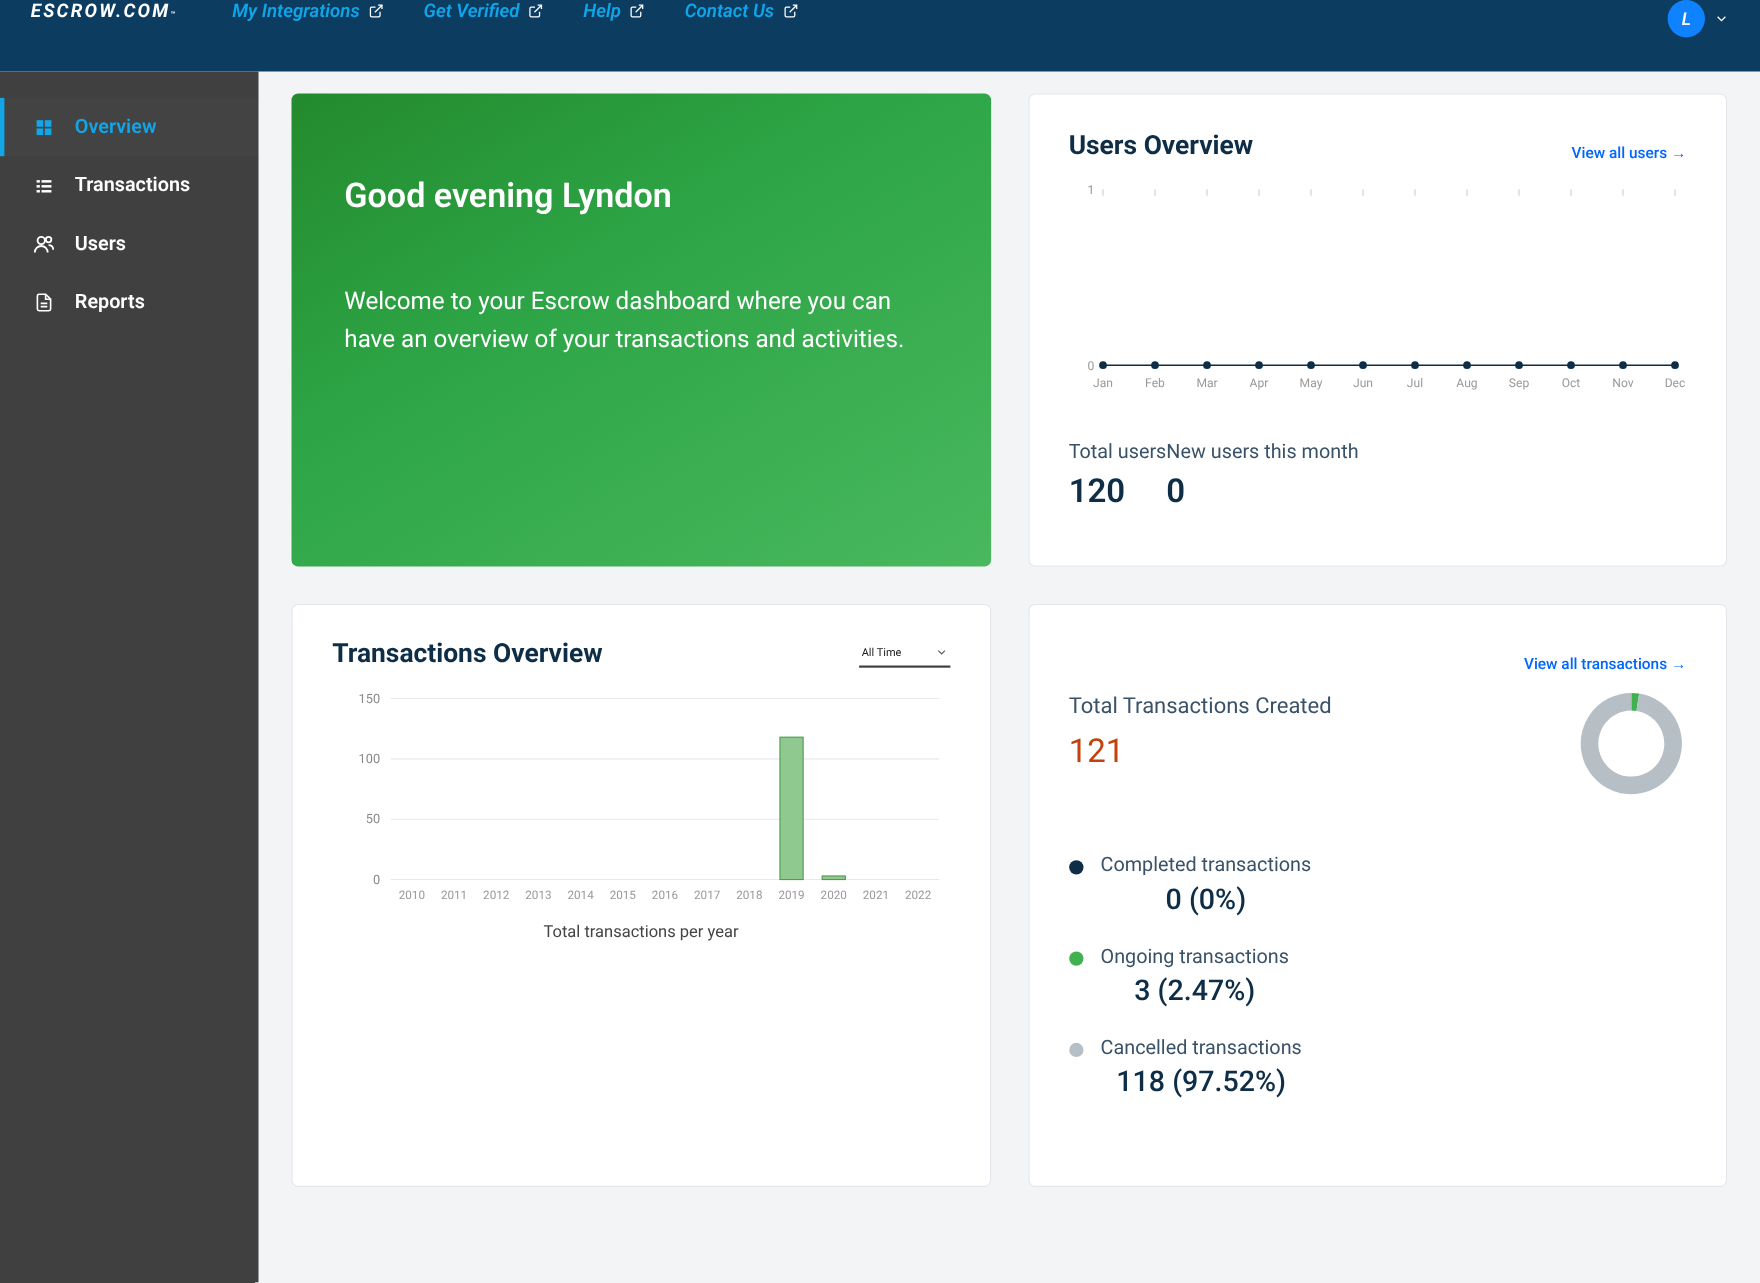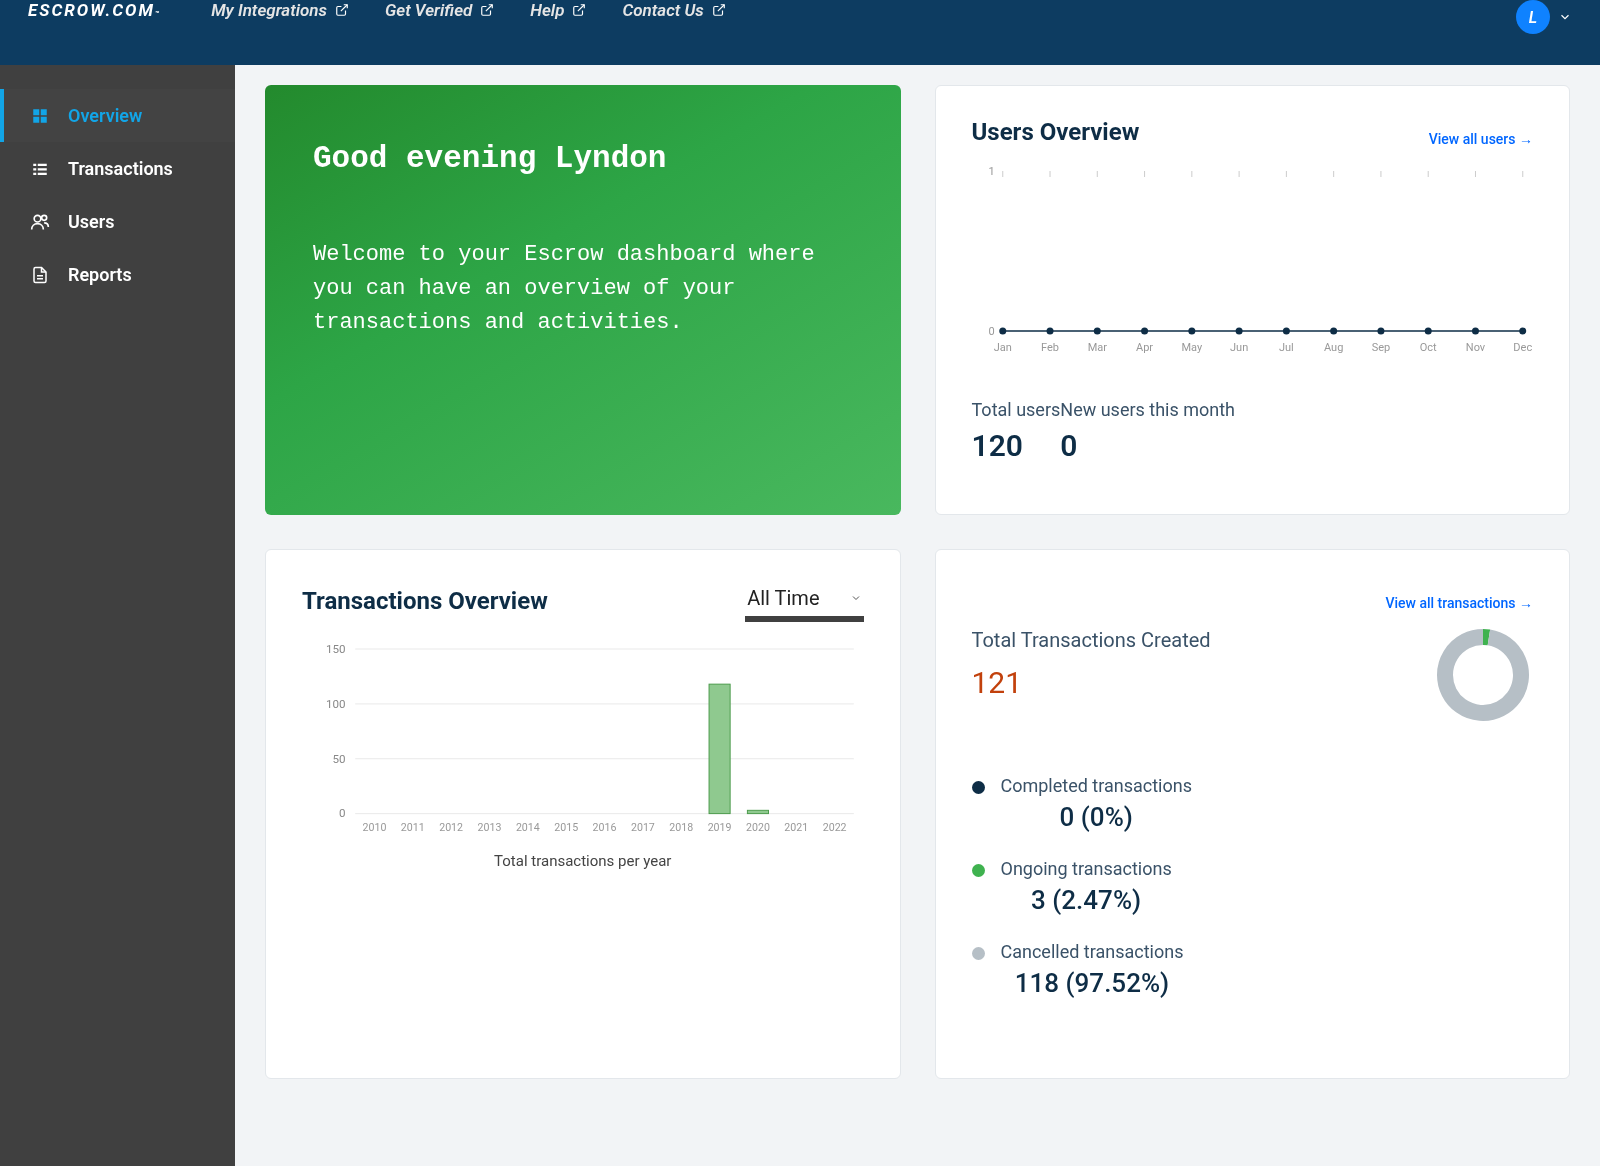--- a/index.html
+++ b/index.html
@@ -1,42 +1,42 @@
 <!DOCTYPE html>
 <html><head>
 <meta charset="utf-8">
 <style>
 * { margin: 0; padding: 0; box-sizing: border-box; }
 body { font-family: -apple-system, BlinkMacSystemFont, "Segoe UI", Roboto, Helvetica, Arial, sans-serif; background: #f2f4f6; color: #0a2540; }
 .topbar { height: 65px; background: #0d3c61; display: flex; align-items: flex-start; padding: 0 28px; color: #fff; font-style: italic; }
 .logo { font-weight: 700; letter-spacing: 2px; font-size: 17px; margin-right: 50px; white-space: nowrap; }
 .logo .tm { font-size: 7px; vertical-align: baseline; }
 .topnav { display: flex; gap: 36px; }
-.topnav a { color: #e5e5e5; text-decoration: none; font-size: 17px; font-weight: 600; display: flex; align-items: center; gap: 8px; }
+.topnav a { color: #0ea5e9; text-decoration: none; font-size: 17px; font-weight: 600; display: flex; align-items: center; gap: 8px; }
 .spacer { flex: 1; }
 .avatar { width: 34px; height: 34px; border-radius: 50%; background: #0f82ff; color: #fff; display: flex; align-items: center; justify-content: center; font-weight: 600; font-size: 16px; }
 .user-menu { display: flex; align-items: center; gap: 8px; }
 .layout { display: flex; min-height: calc(100vh - 65px); }
 .sidebar { width: 235px; background: #404040; color: #fff; padding-top: 24px; }
 .sidebar-item { display: flex; align-items: center; gap: 18px; padding: 16px 30px; font-size: 18px; font-weight: 600; color: #fff; cursor: pointer; }
 .sidebar-item.active { color: #12a5e7; border-left: 4px solid #12a5e7; padding-left: 26px; background: rgba(255,255,255,0.02); }
 .sidebar-item .icon { width: 20px; height: 20px; display: inline-flex; align-items: center; justify-content: center; }
 .main { flex: 1; padding: 20px 30px; }
 .grid { display: grid; grid-template-columns: 1fr 1fr; gap: 34px; }
 .card { background: #fff; border: 1px solid #e3e7eb; border-radius: 6px; padding: 30px 36px; }
-.hero { background: linear-gradient(150deg, #238a2d 0%, #2da546 40%, #49b85e 100%); color: #fff; border: none; padding: 56px 48px 48px 48px; height: 430px; display:flex; flex-direction:column;font-family:Liberation Mono, monospace;}
+.hero { background: linear-gradient(150deg, #238a2d 0%, #2da546 40%, #49b85e 100%); color: #fff; border: none; padding: 74px 48px 48px 48px; height: 430px; display:flex; flex-direction:column;}
 .hero-title { font-size: 31px; font-weight: 600; margin-bottom: 62px; }
 .hero-sub { font-size: 22px; line-height: 1.55; max-width: 560px; }
 .card-head { display: flex; align-items: center; justify-content: space-between; margin-bottom: 14px; }
 .card-title { font-size: 24px; font-weight: 700; color: #0e2d46; }
 .link { color: #0066ff; font-size: 14px; font-weight: 500; cursor: pointer; text-decoration: none; margin-top: 15px; }
 .stats-row { display: flex; margin-top: 38px; }
 .stat-label { font-size: 18px; color: #3a5268; margin-bottom: 8px; }
 .stat-value { font-size: 30px; font-weight: 600; color: #0e2d46; }
-.select-wrap { border-bottom: 6px solid #404040; padding: 6px 2px; display: flex; align-items: center; gap: 30px; font-size: 20px; color: #222; cursor: pointer; }
+.select-wrap { border-bottom: 2px solid #404040; padding: 6px 2px; display: flex; align-items: center; gap: 30px; font-size: 10px; color: #222; cursor: pointer; }
 .legend-item { display: flex; align-items: flex-start; gap: 16px; margin-bottom: 26px; }
 .legend-dot { width: 13px; height: 13px; border-radius: 50%; margin-top: 6px; flex-shrink: 0; }
 .legend-text .lt-label { font-size: 18px; color: #3a5268; }
 .legend-text .lt-val { font-size: 26px; font-weight: 500; color: #0e2d46; margin-top: 6px; text-align: center; }
 .totals-col { display: flex; gap: 80px; align-items: flex-start; }
 .totals-block { flex:1; }
 .totals-title { font-size: 20px; color: #3a5268; line-height: 1.5; }
 .totals-value { font-size: 30px; font-weight: 400; color: #c2410c; margin-top: 10px; }
 svg { display: block; }
 .ext-icon { width: 14px; height: 14px; stroke: #fff; fill: none; stroke-width: 2; }

